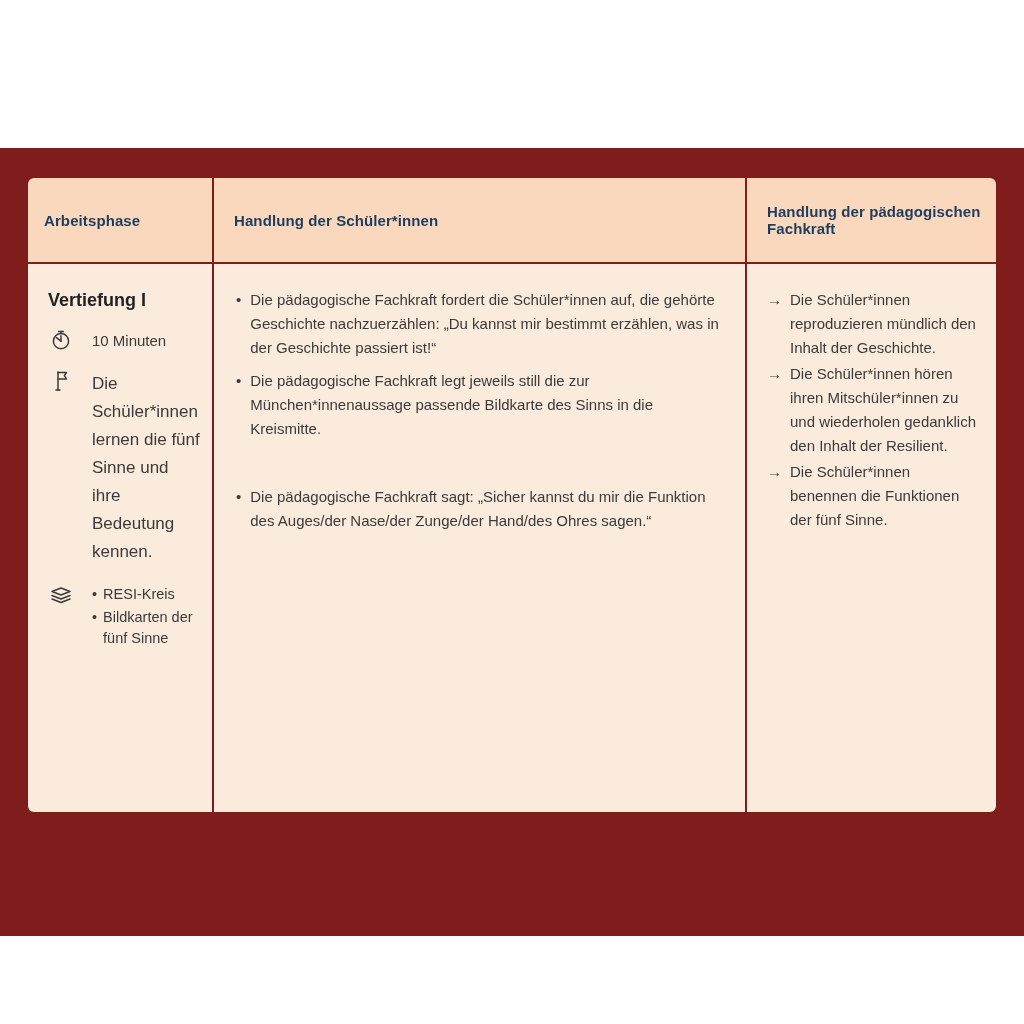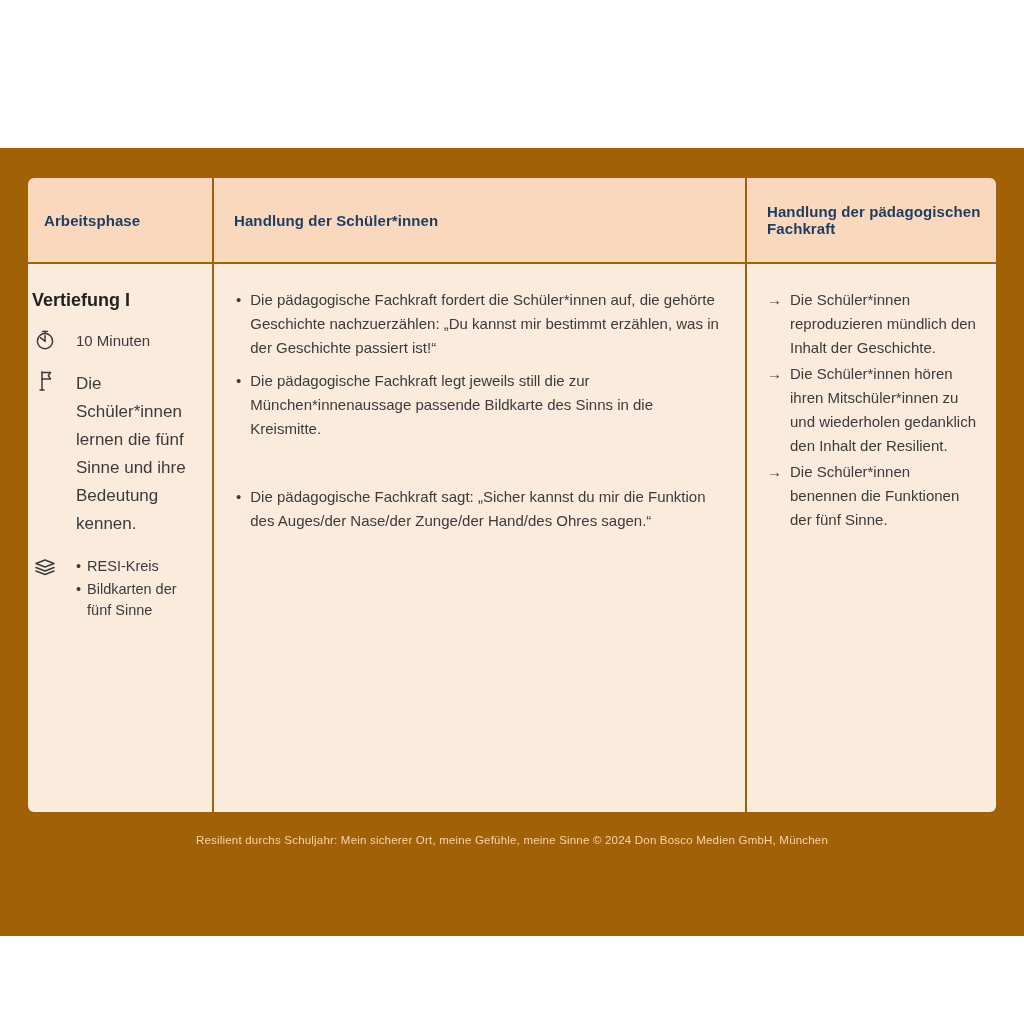--- a/index.html
+++ b/index.html
@@ -7,21 +7,21 @@
     width: 1024px; height: 1024px;
     background: #ffffff;
     font-family: "Liberation Sans", "DejaVu Sans", sans-serif;
     position: relative;
     overflow: hidden;
   }
   .band {
     position: absolute;
     top: 148px; left: 0;
     width: 1024px; height: 788px;
-    background: #a16207;
+    background: #7f1d1d;
   }
   .table {
     position: absolute;
     top: 30px; left: 28px;
     width: 968px; height: 634px;
     display: grid;
     grid-template-columns: 184px 531px 1fr;
     grid-template-rows: 84px 1fr;
     gap: 2px;
     border-radius: 6px;
@@ -36,21 +36,21 @@
     align-items: center;
     padding: 0 14px 0 16px;
     letter-spacing: 0.1px;
   }
   .hcell.c2, .hcell.c3 { padding-left: 20px; }
   .bcell {
     background: #FBEBDC;
     color: #3B3B3B;
   }
   
-  .phase-cell { padding: 26px 12px 20px 4px; }
+  .phase-cell { padding: 26px 12px 20px 20px; }
   .phase-title {
     font-size: 18px;
     font-weight: bold;
     color: #222;
     margin-bottom: 18px;
   }
   .icon-row {
     display: flex;
     align-items: flex-start;
     gap: 18px;
@@ -199,15 +199,14 @@
 
           <div class="item">
             <span class="marker">→</span>
             <span class="text">Die Schüler*innen benennen die Funktionen der fünf Sinne.</span>
           </div>
         </div>
     </div>
 
   </div>
 
-  <div class="footer">Resilient durchs Schuljahr: Mein sicherer Ort, meine Gefühle, meine Sinne © 2024 Don Bosco Medien GmbH, München</div>
 
 </div>
 
 </body></html>

